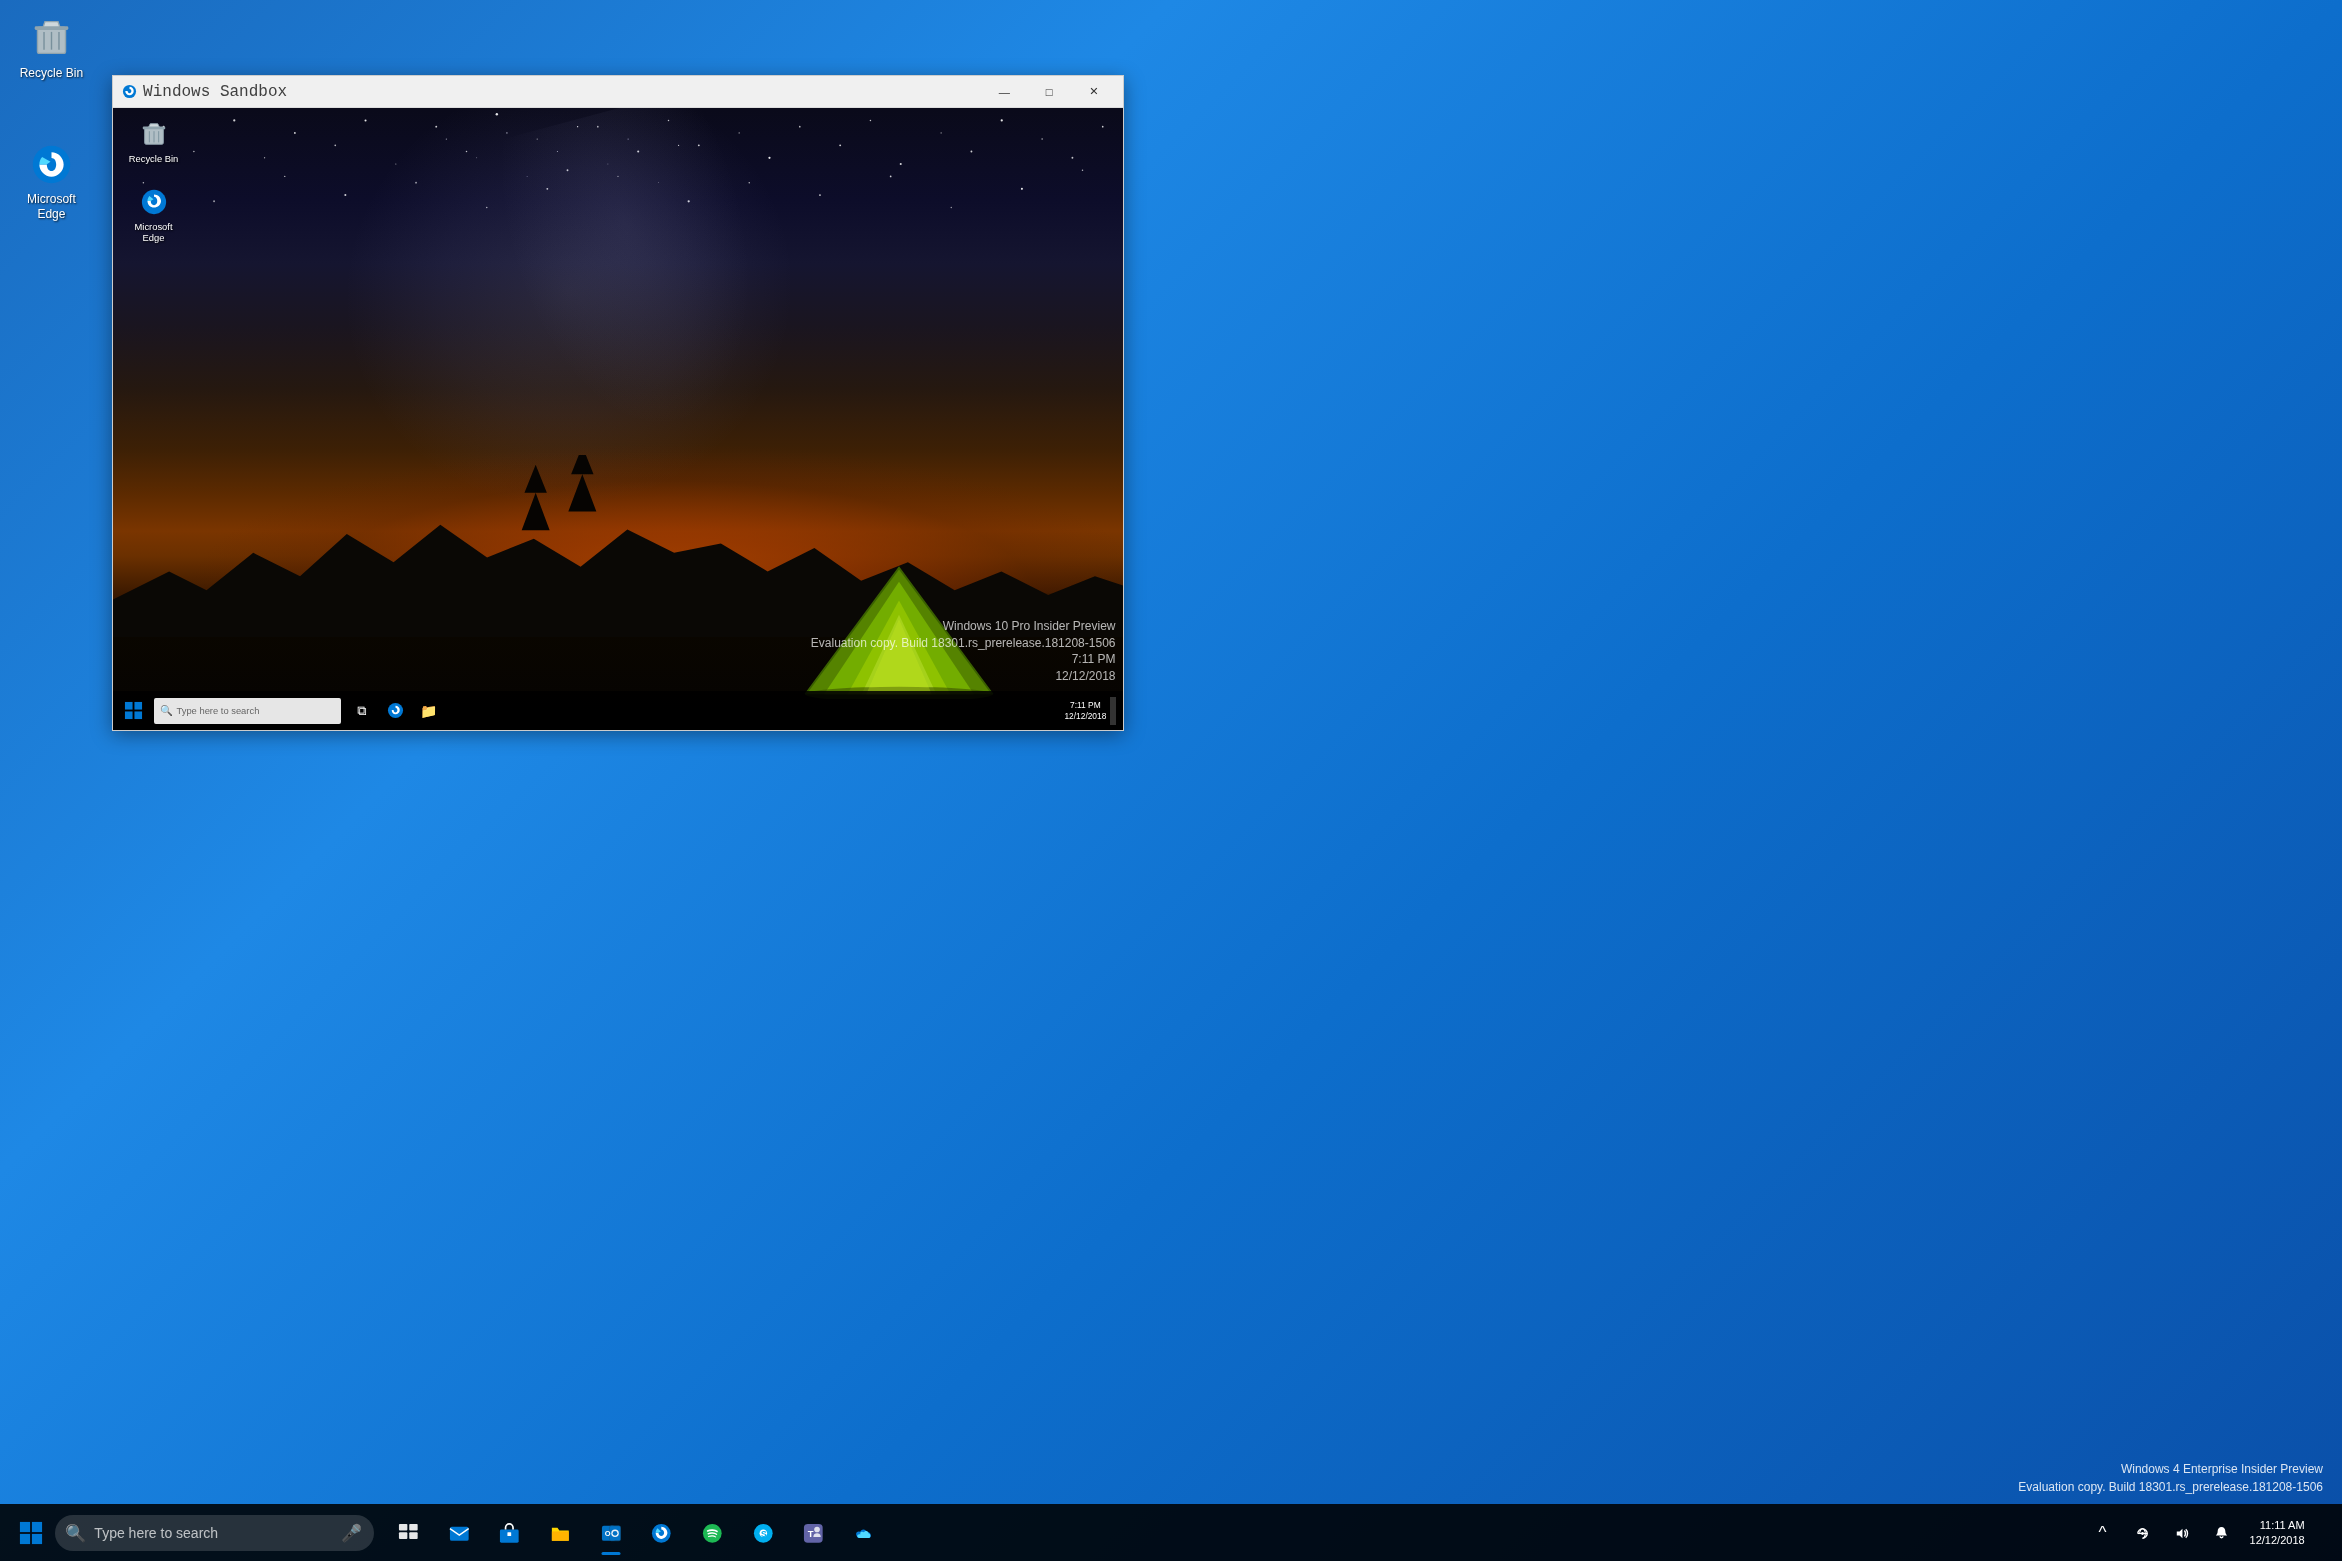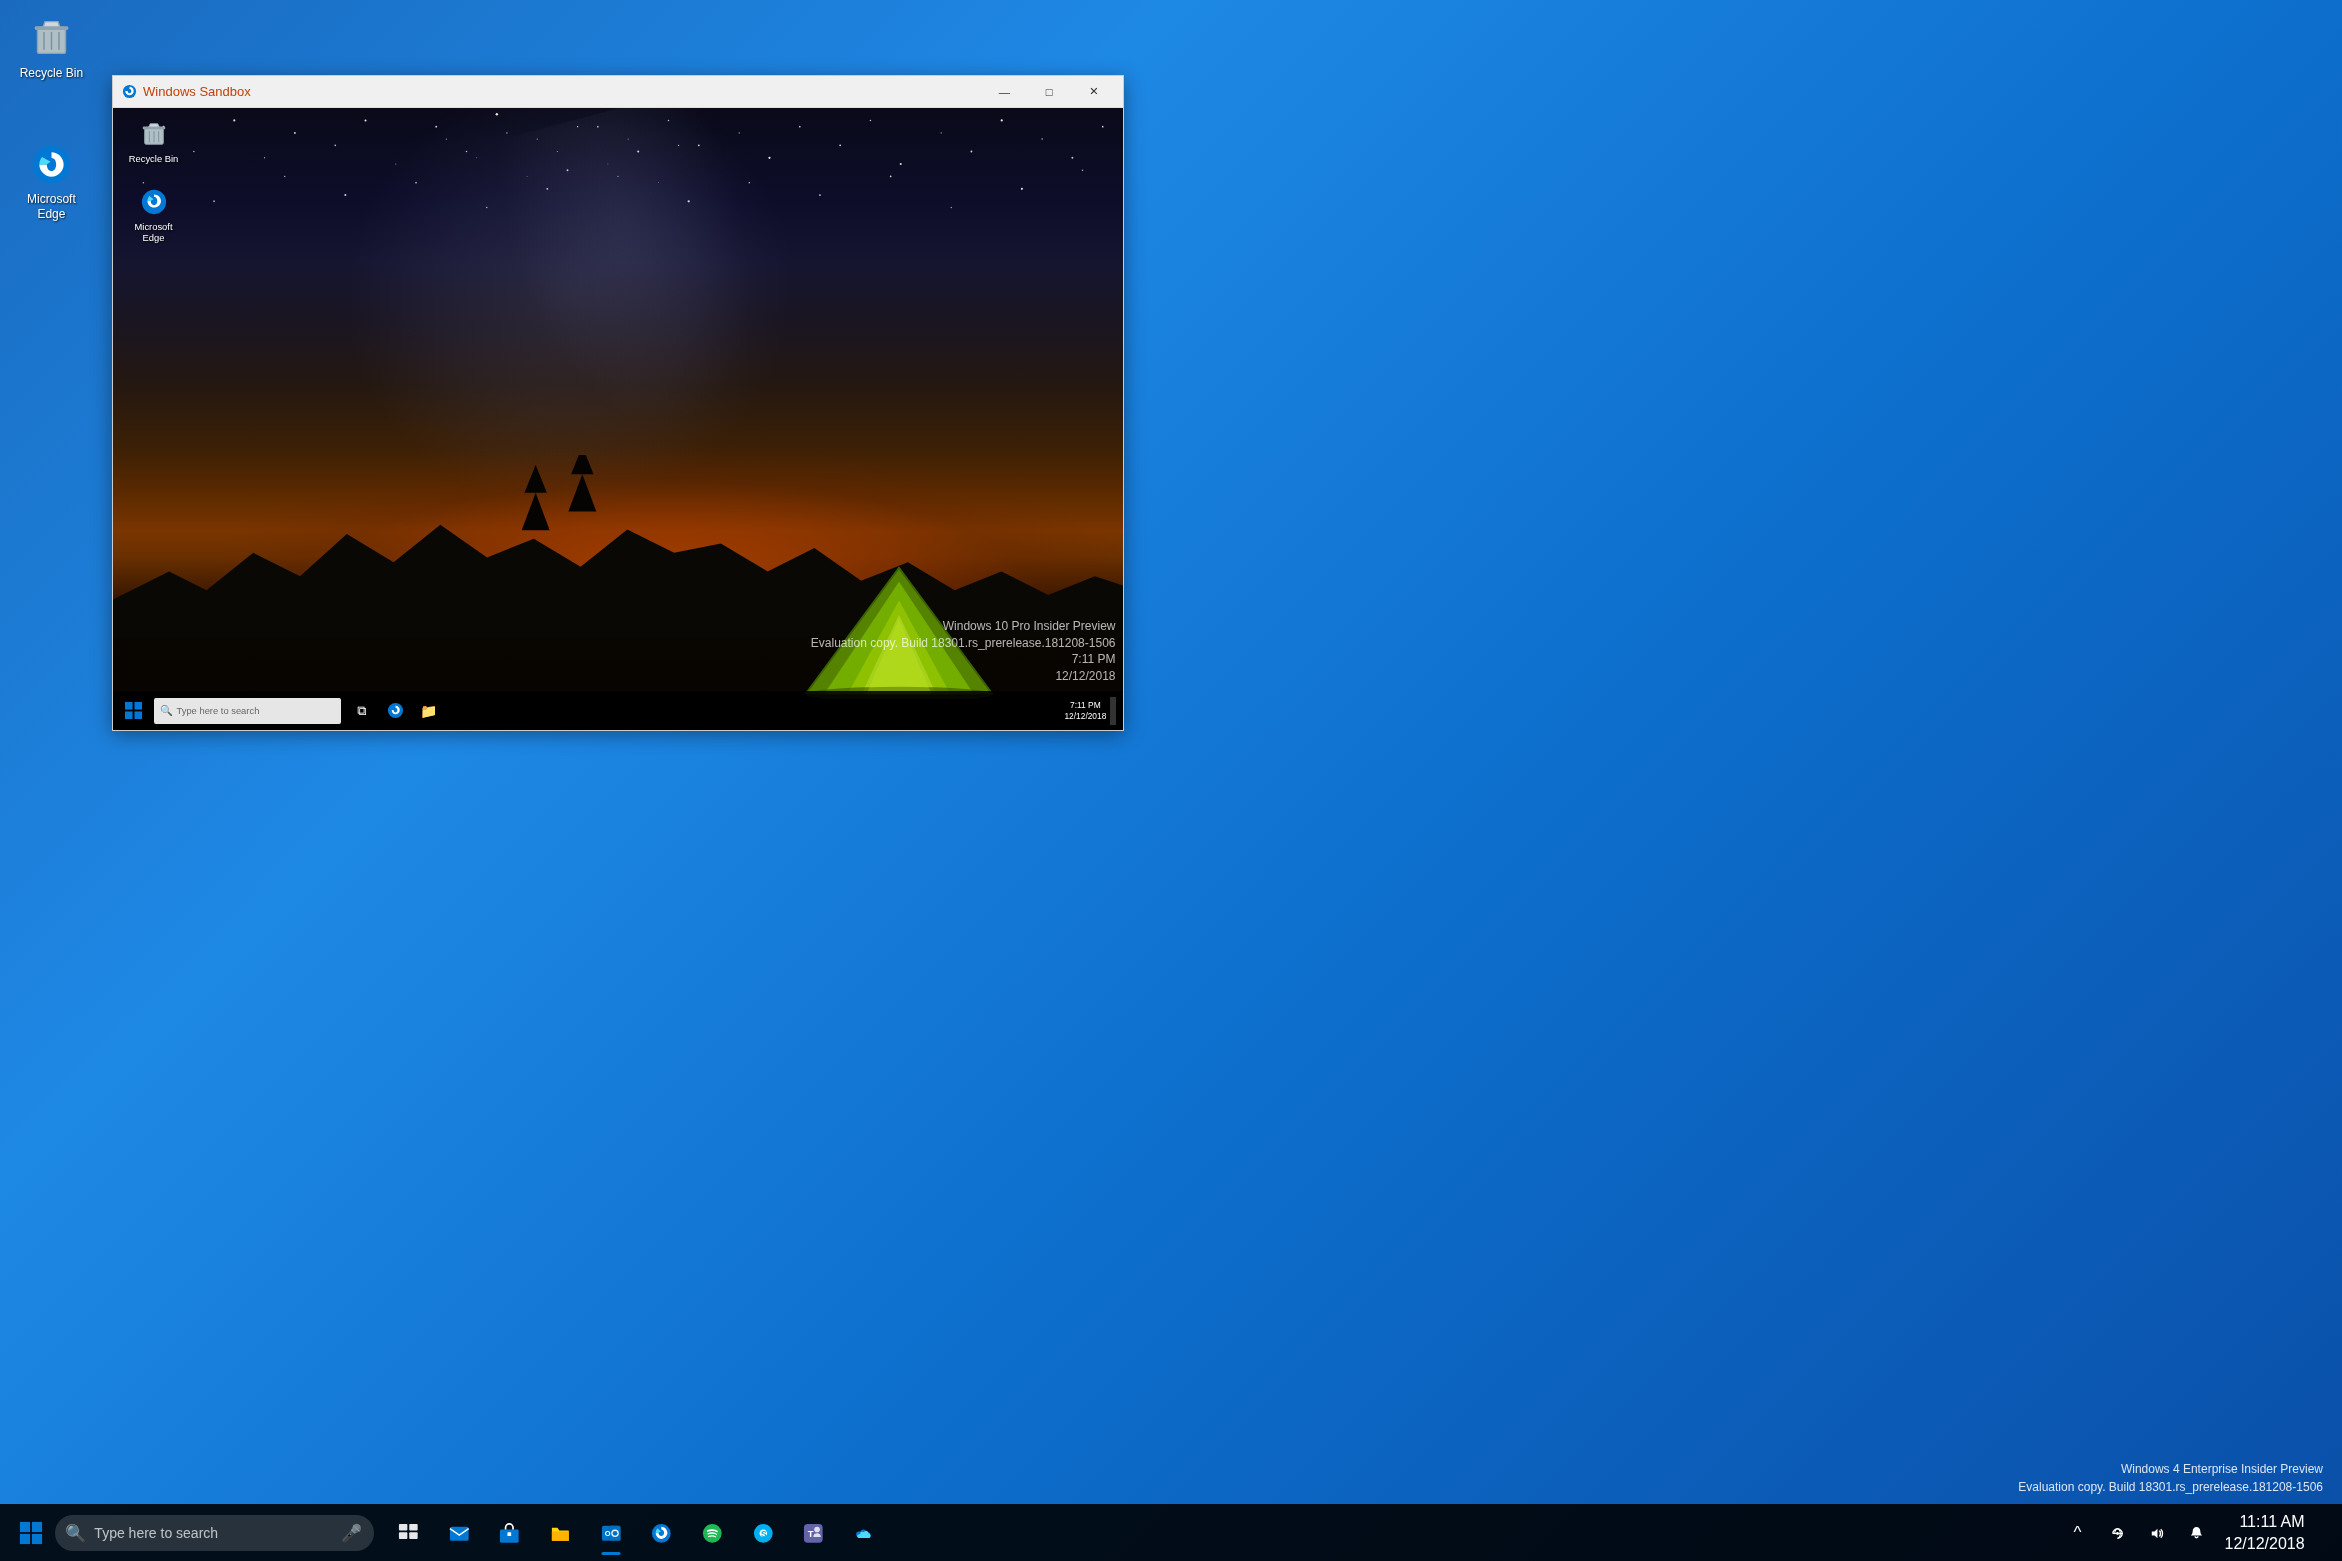--- a/index.html
+++ b/index.html
@@ -67,22 +67,23 @@
       width: 17px;
       height: 17px;
       margin-right: 5.6px;
       display: flex;
       align-items: center;
       justify-content: center;
       font-size: 13px;
     }
     .sandbox-titlebar .title-text {
       flex: 1;
-      font-size: 13px;
-      color: #c2410c;
+      font-size: 16px;
+      color: #404040;
+      font-family: Liberation Mono, monospace;
     }
     .sandbox-titlebar .window-controls {
       display: flex;
       gap: 1.9px;
     }
     .window-btn {
       width: 43px;
       height: 28px;
       display: flex;
       align-items: center;
@@ -385,21 +386,21 @@
       height: 34px;
       display: flex;
       align-items: center;
       justify-content: center;
       cursor: pointer;
       color: white;
       font-size: 17px;
     }
     .tray-clock {
       color: white;
-      font-size: 16px;
+      font-size: 11px;
       text-align: right;
       line-height: 1.4;
       cursor: pointer;
       padding: 0 5.6px;
     }
     .taskbar-corner {
       width: 15px;
       height: 47px;
       cursor: pointer;
     }

